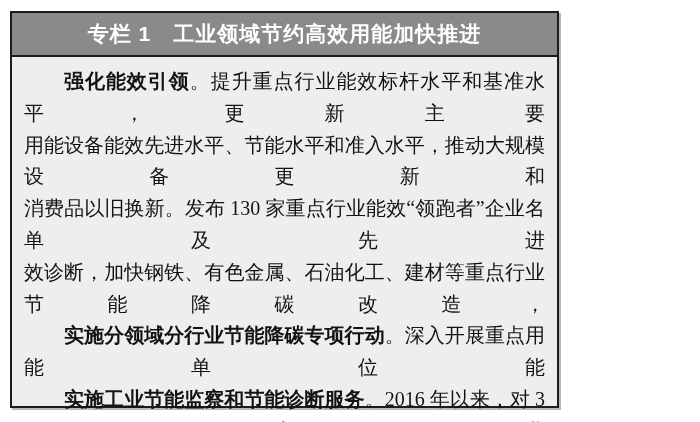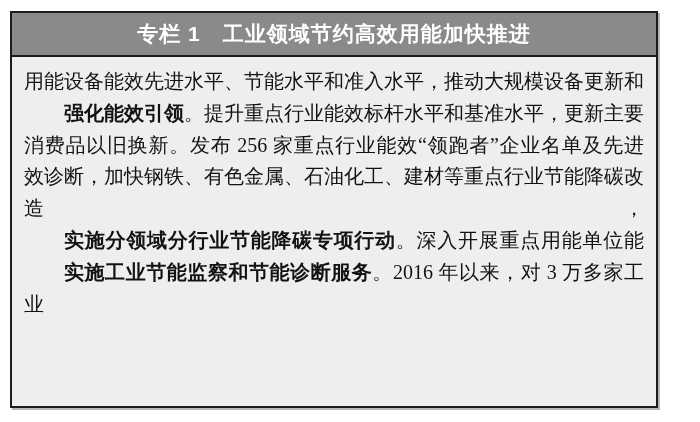--- a/index.html
+++ b/index.html
@@ -8,21 +8,21 @@
     height: 422px;
     background: #ffffff;
     position: relative;
     overflow: hidden;
     font-family: "Liberation Serif", "DejaVu Serif", serif;
   }
   .panel {
     position: absolute;
     left: 10px;
     top: 11px;
-    width: 648px;
+    width: 549px;
     height: 397px;
     box-sizing: border-box;
     border: 2px solid #1c1c1c;
     background: #eeeeee;
     box-shadow: 2px 2px 0 rgba(0,0,0,0.28);
   }
   .panel-header {
     height: 44px;
     box-sizing: border-box;
     background: #8a8a8a;
@@ -63,23 +63,23 @@
 <body>
 
 <div class="panel">
   <div class="panel-header">
     <span class="panel-title">专栏 1　工业领域节约高效用能加快推进</span>
   </div>
 
   <div class="panel-body">
 
     <div class="para">
+      <div class="line first"><span class="lead">强化能效引领</span><span>。提升重点行业能效标杆水平和基准水平，更新主要</span></div>
       <div class="line">用能设备能效先进水平、节能水平和准入水平，推动大规模设备更新和</div>
-      <div class="line first"><span class="lead">强化能效引领</span><span>。提升重点行业能效标杆水平和基准水平，更新主要</span></div>
-      <div class="line">消费品以旧换新。发布 256 家重点行业能效“领跑者”企业名单及先进</div>
+      <div class="line">消费品以旧换新。发布 130 家重点行业能效“领跑者”企业名单及先进</div>
     </div>
 
     <div class="para">
       <div class="line">效诊断，加快钢铁、有色金属、石油化工、建材等重点行业节能降碳改造，</div>
       <div class="line first"><span class="lead">实施分领域分行业节能降碳专项行动</span><span>。深入开展重点用能单位能</span></div>
     </div>
 
     <div class="para">
       <div class="line first"><span class="lead">实施工业节能监察和节能诊断服务</span><span>。2016 年以来，对 3 万多家工业</span></div>
     </div>

